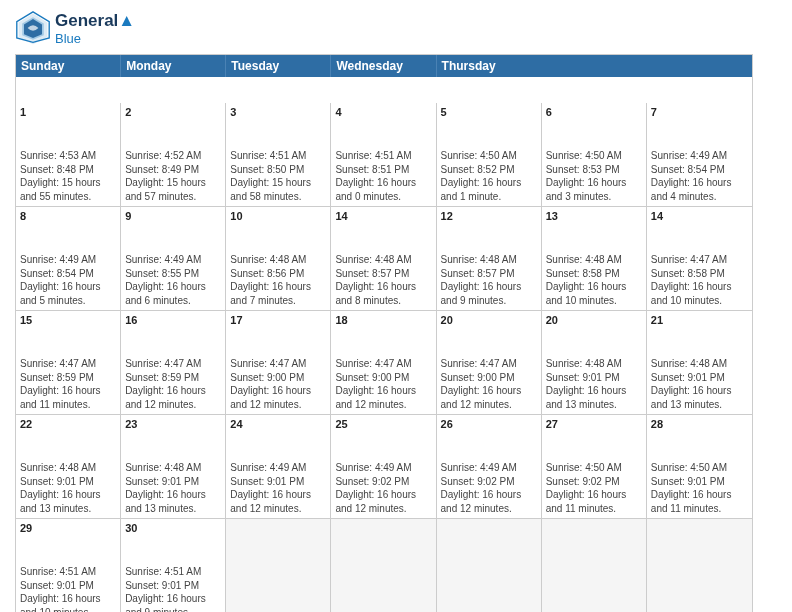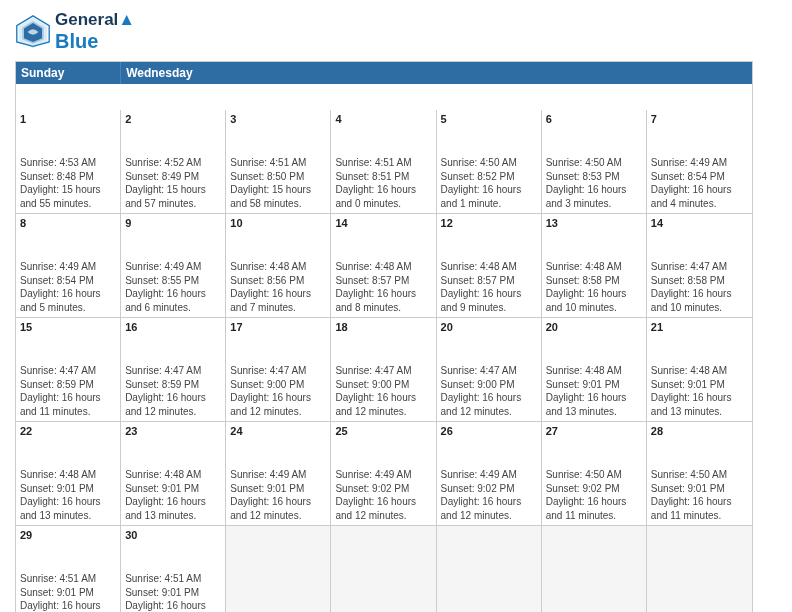--- a/index.html
+++ b/index.html
@@ -109,33 +109,36 @@
     <div class="logo">
       <svg class="logo-icon" viewBox="0 0 40 40">
         <polygon points="20,4 36,14 36,30 20,38 4,30 4,14" fill="#1a7abf" opacity="0.15"></polygon>
         <polygon points="20,2 38,13 38,31 20,36 2,31 2,13" fill="none" stroke="#1a7abf" stroke-width="1.5"></polygon>
         <polygon points="20,8 32,15 32,28 20,33 8,28 8,15" fill="#1a7abf" opacity="0.3"></polygon>
         <path d="M20 10 L30 16 L30 27 L20 31 L10 27 L10 16 Z" fill="#2e6da4"></path>
         <path d="M14 20 Q20 14 26 20 Q20 26 14 20" fill="#fff" opacity="0.7"></path>
       </svg>
       <div>
         <div style="font-size:17px;font-weight:bold;color:#1a3a5c;">General<span style="color:#1a7abf;">▲</span></div>
-        <div style="font-size:20px;font-weight:bold;color:#1a7abf;">Blue</div>
+        <div style="font-size:13px;font-weight:normal;color:#1a7abf;">Blue</div>
       </div>
     </div>
     <div class="title-block">
       <div class="month-year"></div>
       <div class="location"></div>
     </div>
   </div>
 
   <div class="calendar">
     <div class="cal-header">
     <div class="cal-header-cell">Sunday</div>
+        <div class="cal-header-cell">Monday</div>
+        <div class="cal-header-cell">Tuesday</div>
         <div class="cal-header-cell">Wednesday</div>
+        <div class="cal-header-cell">Thursday</div>
       </div>
     <div class="cal-body">
     <div class="cal-row">
           <div class="cal-cell">
             <div class="day-num">1</div>
             <div class="cell-text" style="white-space: pre-line;">Sunrise: 4:53 AM
 Sunset: 8:48 PM
 Daylight: 15 hours
 and 55 minutes.</div>
           </div>

